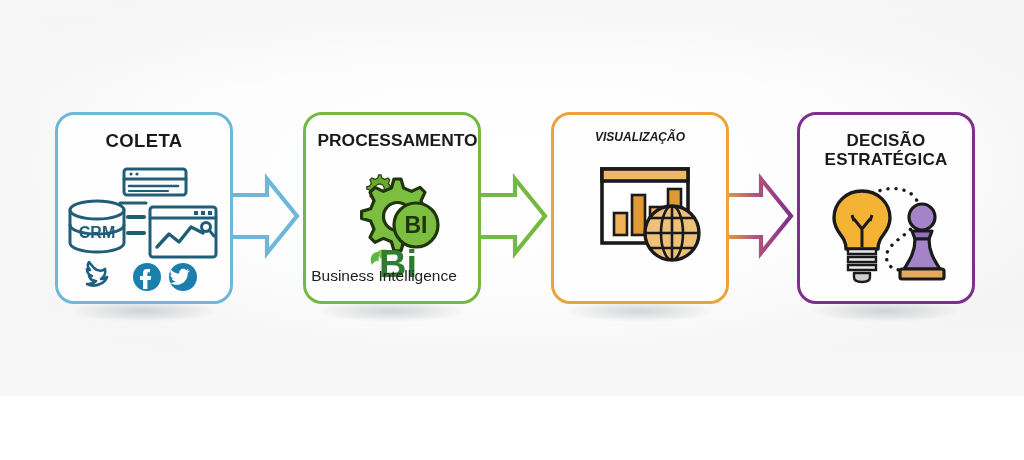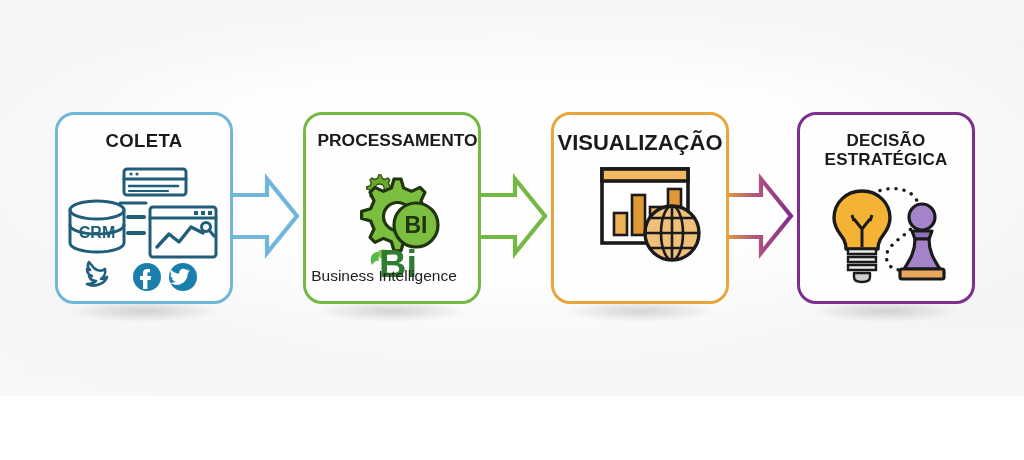--- a/index.html
+++ b/index.html
@@ -68,21 +68,21 @@
     right: 0;
     text-align: center;
     font-weight: bold;
     font-size: 18.5px;
     letter-spacing: .4px;
     color: #1a1a1a;
     line-height: 1.12;
     white-space: pre-line;
   }
   #card-proc .card-title { font-size: 17.4px; letter-spacing: 0; margin-left: 11px; }
-  #card-visual .card-title { font-size: 22px; letter-spacing: 0; }
+  #card-visual .card-title { font-size: 12px; letter-spacing: 0; font-style: italic; }
   #card-decisao .card-title { font-size: 17px; letter-spacing: .2px; }
 
   .card-caption {
     position: absolute;
     left: 0;
     right: 16px;
     bottom: 16px;
     text-align: center;
     font-size: 15.5px;
     color: #212121;

